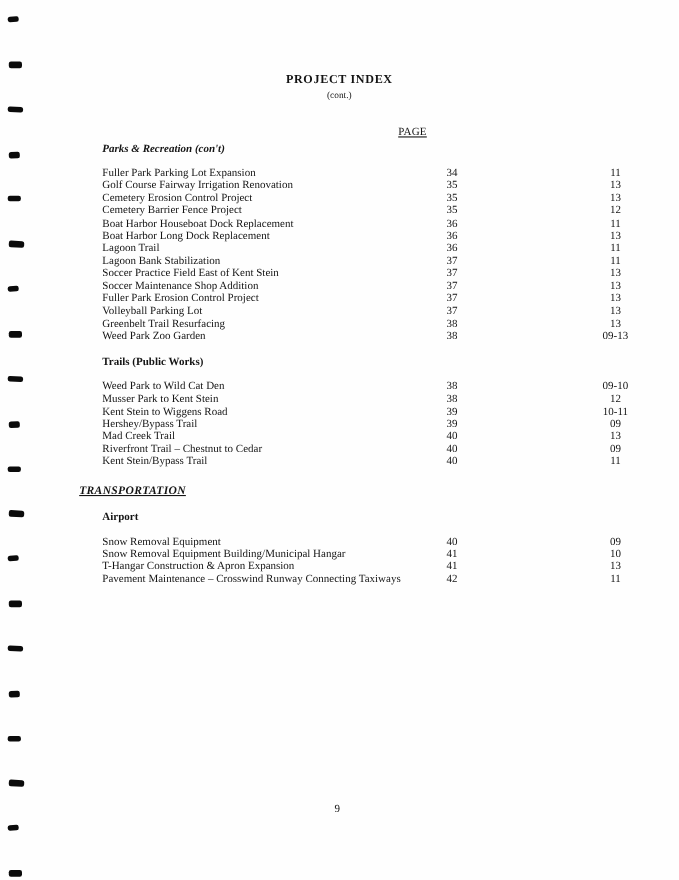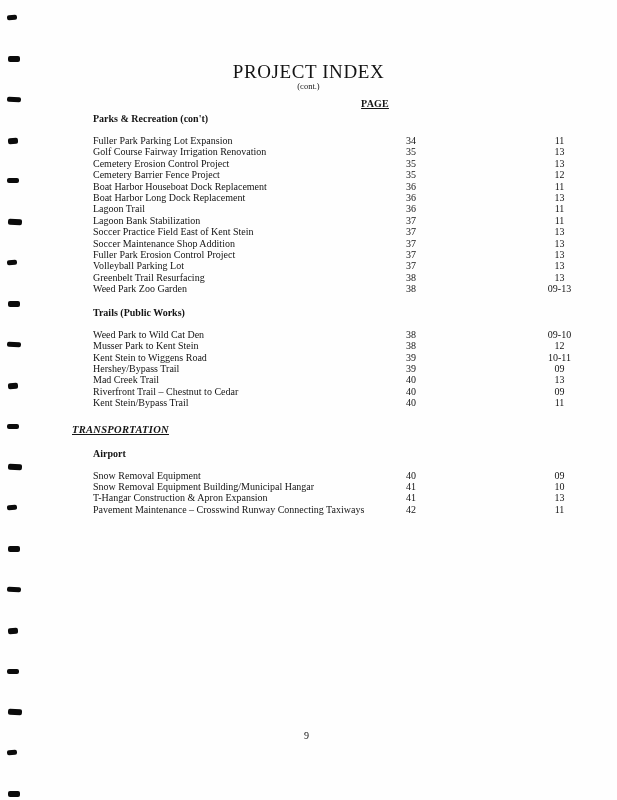--- a/index.html
+++ b/index.html
@@ -21,54 +21,55 @@
     position: absolute;
     background: #0b0b0b;
     border-radius: 2px;
   }
   .content {
     position: relative;
     padding-top: 64px;
   }
   .title {
     text-align: center;
-    font-weight: normal;
-    font-size: 19px;
+    font-weight: bold;
+    font-size: 11px;
     line-height: 16px;
     letter-spacing: 0.6px;
   }
   .subtitle {
     text-align: center;
     font-size: 8.5px;
     line-height: 12px;
   }
   .grid {
     display: grid;
     grid-template-columns: 252px 60px 165px;
   }
   .col-headers {
     margin-left: 93px;
-    margin-top: 5px;
-    font-weight: bold;
+    margin-top: 22px;
+    font-weight: normal;
     font-size: 10px;
     line-height: 13px;
   }
   .col-h {
     text-align: center;
     text-decoration: underline;
     letter-spacing: 0.2px;
   }
   .subsection-heading {
     font-weight: bold;
     font-size: 10px;
     line-height: 12px;
     margin: 12px 0 0 93px;
   }
   #sections > .subsection-heading:first-child {
     margin-top: 3px;
+    font-style: italic;
   }
   .rows {
     margin-left: 93px;
     margin-top: 10px;
   }
   .row {
     font-size: 10px;
     line-height: 11.4px;
     gap: 36px;
   }

